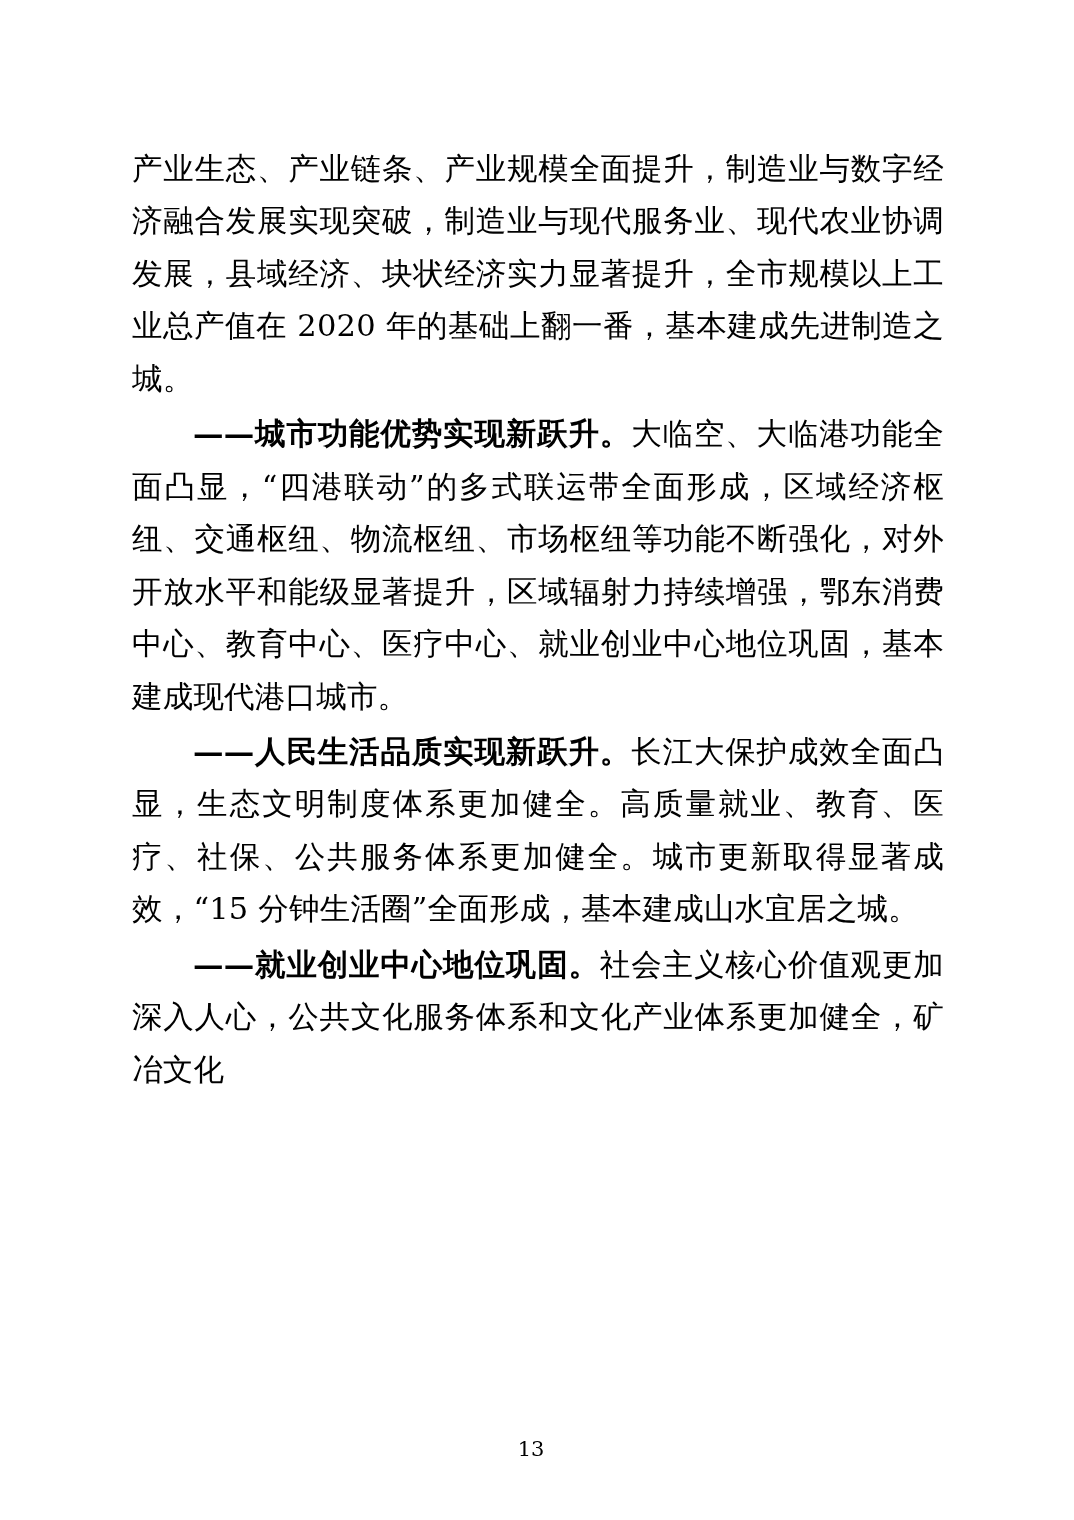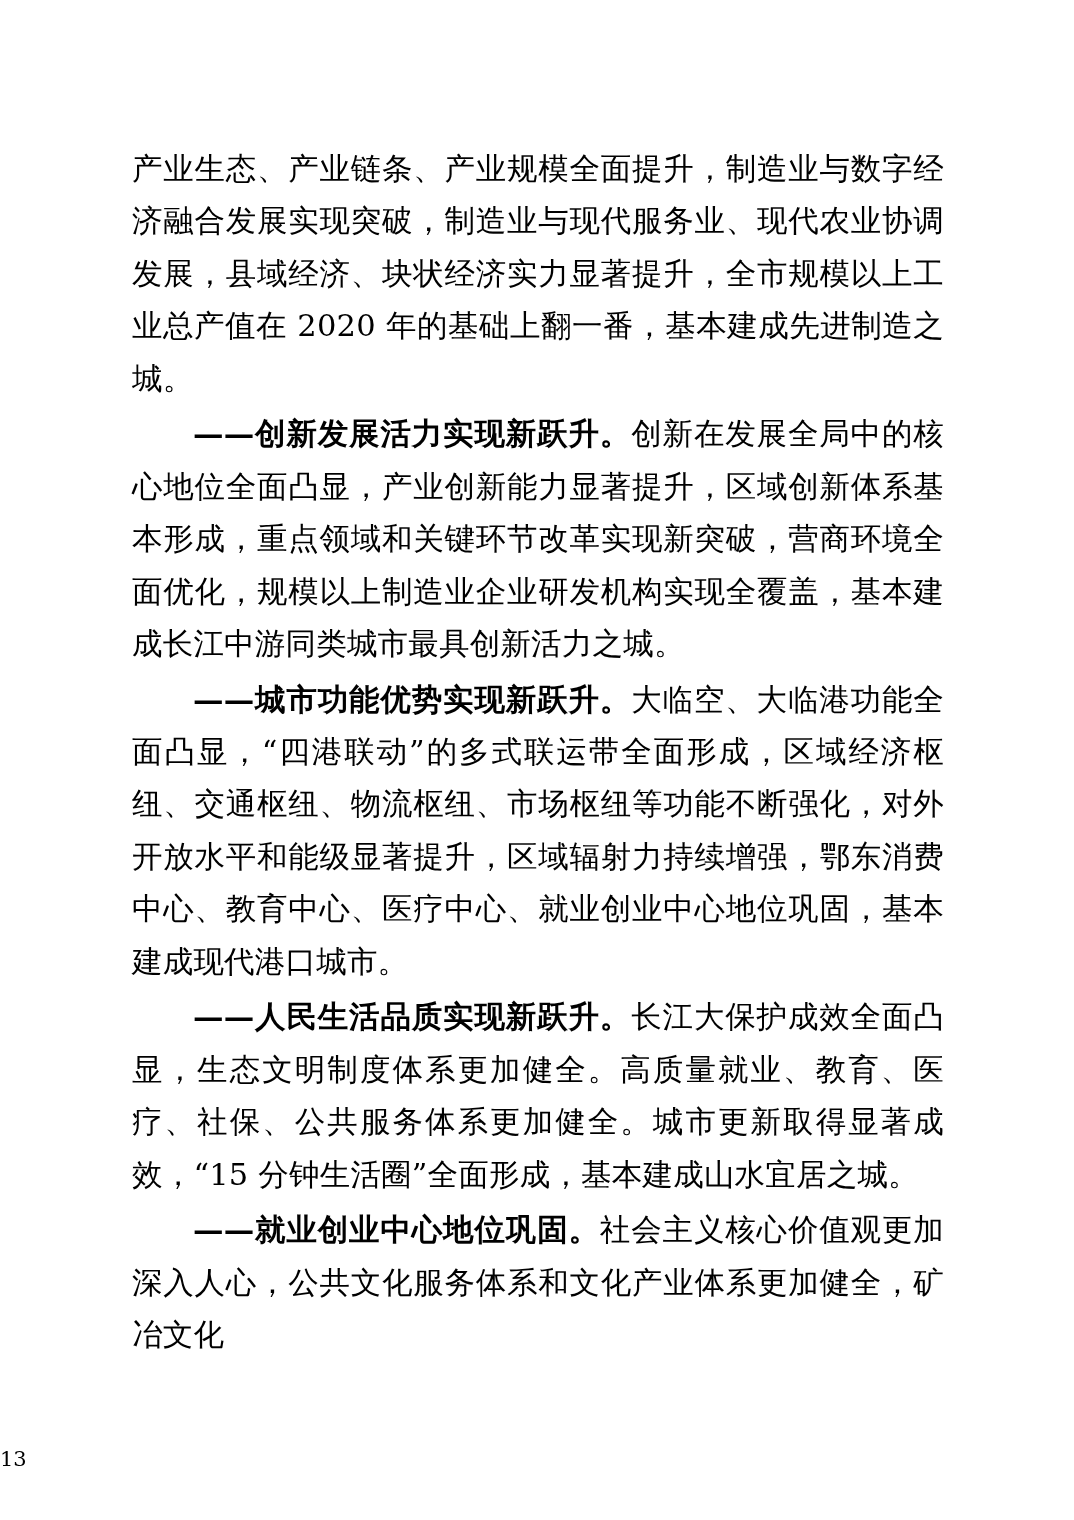--- a/index.html
+++ b/index.html
@@ -39,38 +39,36 @@
   .indent {
     text-indent: 2em;
   }
   .lead {
     font-weight: bold;
   }
   .page-number {
     position: absolute;
     left: 0;
     right: 0;
-    bottom: 62px;
+    bottom: 72px;
+    text-align: center;
     font-size: 21px;
     font-family: "DejaVu Serif", "Liberation Serif", serif;
   }
 </style>
 </head>
 <body>
 
 <div class="page">
   <div class="body">
 
     <p class="para">
       <span>产业生态、产业链条、产业规模全面提升，制造业与数字经济融合发展实现突破，制造业与现代服务业、现代农业协调发展，县域经济、块状经济实力显著提升，全市规模以上工业总产值在 2020 年的基础上翻一番，基本建成先进制造之城。</span>
     </p>
 
-    <p class="para indent">
-      <span class="lead">——创新发展活力实现新跃升。</span><span>创新在发展全局中的核心地位全面凸显，产业创新能力显著提升，区域创新体系基本形成，重点领域和关键环节改革实现新突破，营商环境全面优化，规模以上制造业企业研发机构实现全覆盖，基本建成长江中游同类城市最具创新活力之城。</span>
-    </p>
 
 
     <p class="para indent">
       <span class="lead">——城市功能优势实现新跃升。</span><span>大临空、大临港功能全面凸显，“四港联动”的多式联运带全面形成，区域经济枢纽、交通枢纽、物流枢纽、市场枢纽等功能不断强化，对外开放水平和能级显著提升，区域辐射力持续增强，鄂东消费中心、教育中心、医疗中心、就业创业中心地位巩固，基本建成现代港口城市。</span>
     </p>
 
     <p class="para indent">
       <span class="lead">——人民生活品质实现新跃升。</span><span>长江大保护成效全面凸显，生态文明制度体系更加健全。高质量就业、教育、医疗、社保、公共服务体系更加健全。城市更新取得显著成效，“15 分钟生活圈”全面形成，基本建成山水宜居之城。</span>
     </p>
 

